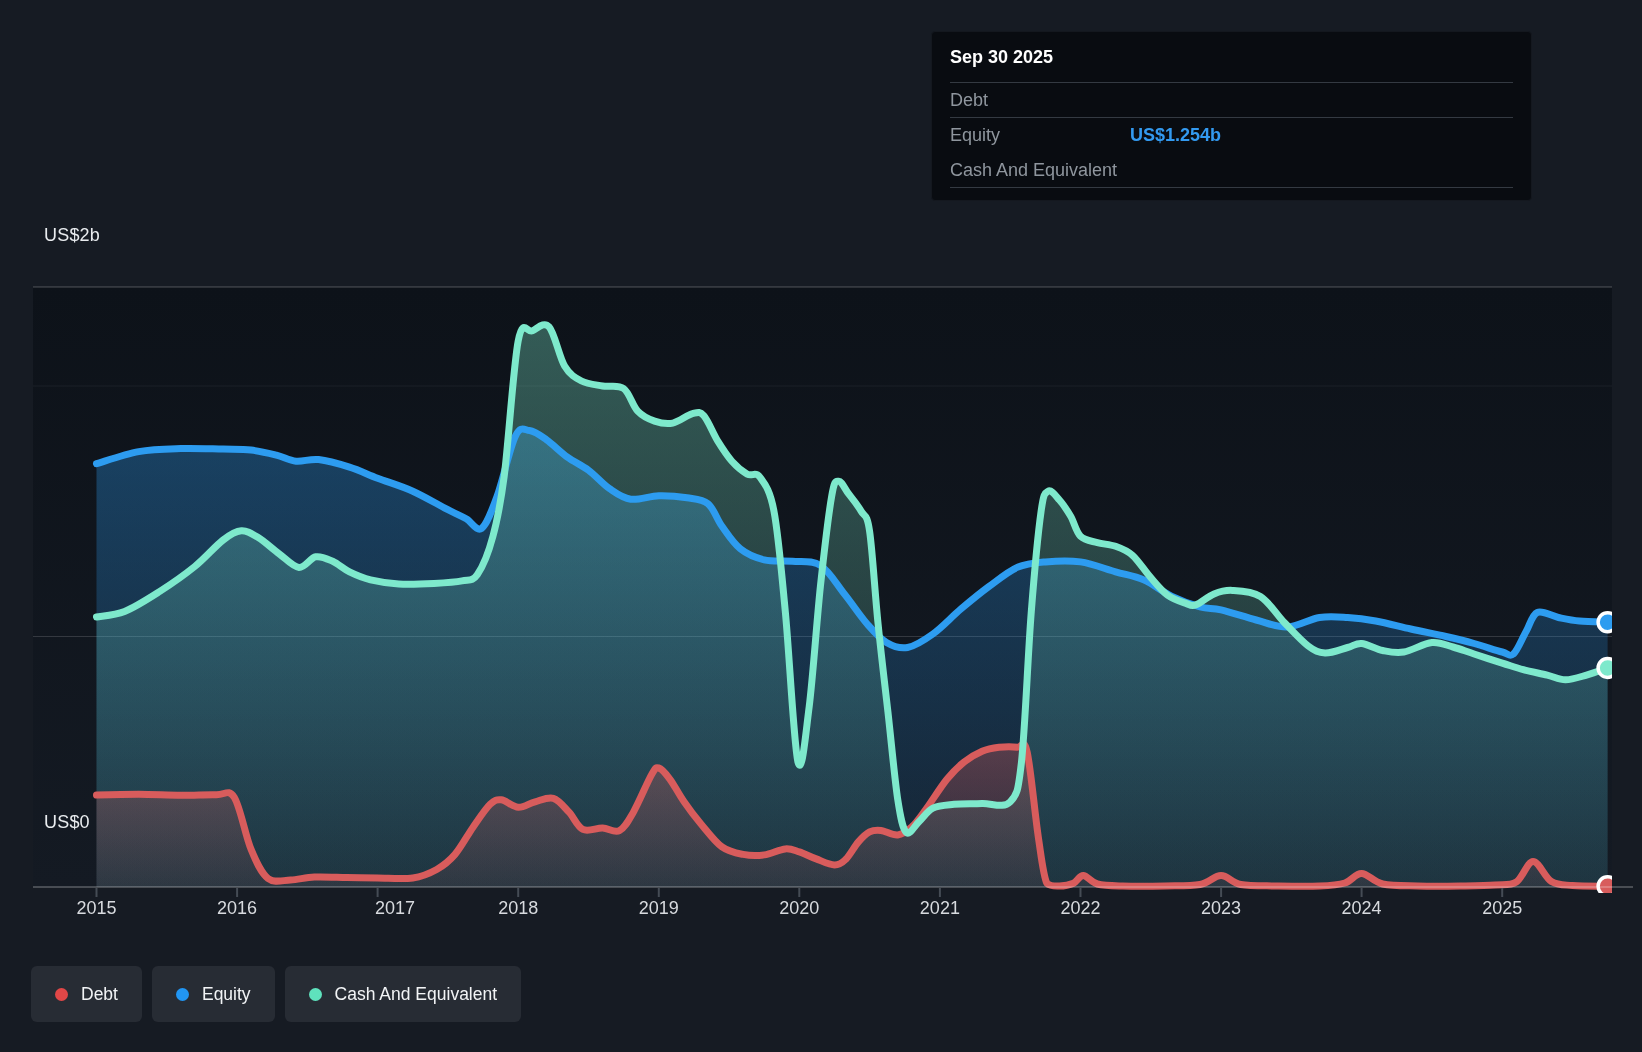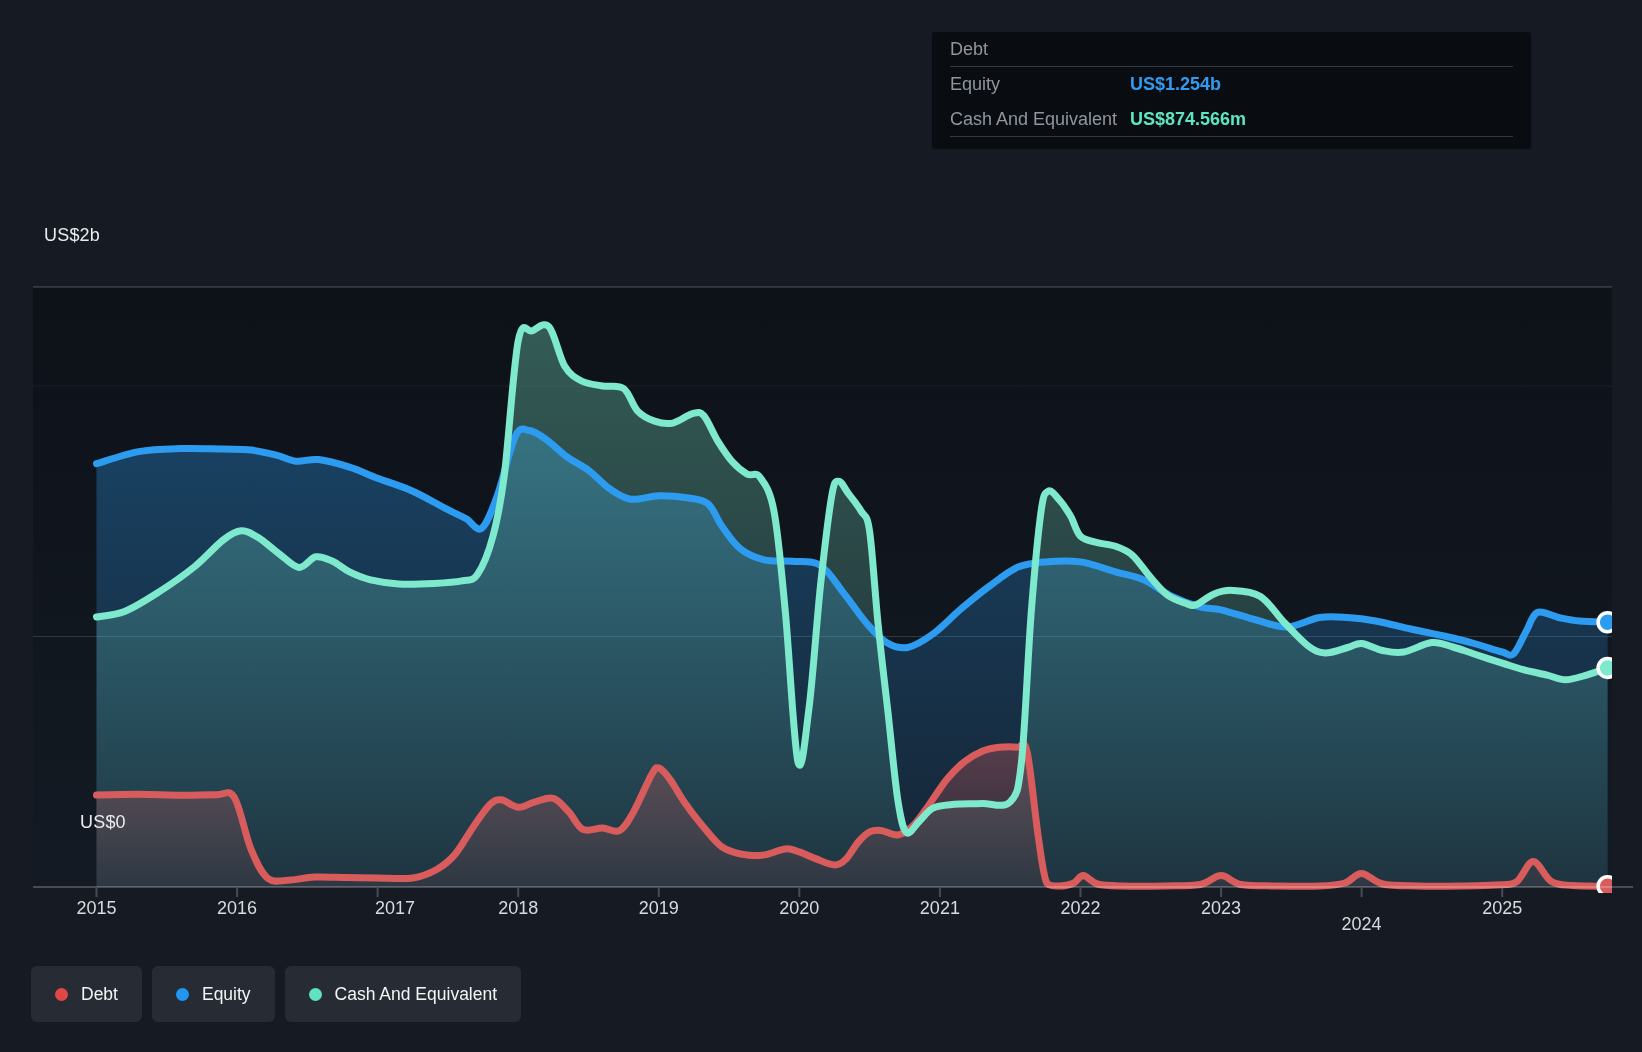--- a/index.html
+++ b/index.html
@@ -8,21 +8,21 @@
     background:#161b23;
     font-family:"Liberation Sans", sans-serif;
     -webkit-font-smoothing:antialiased;
   }
   #chart-wrap{position:absolute;left:0;top:0;width:1642px;height:1052px;}
   svg{position:absolute;left:0;top:0;}
   .ylabel{
     position:absolute;left:44px;color:#e9ecef;font-size:18px;letter-spacing:.2px;
   }
   .ylabel.top{top:225px;}
-  .ylabel.zero{top:812px;margin-left:36px;}
+  .ylabel.zero{top:812px;}
   #xlabels span{
     position:absolute;top:898px;width:90px;margin-left:-45px;text-align:center;
     color:#d8dbdf;font-size:18px;
   }
   
   #tooltip{
     position:absolute;left:931px;top:31px;width:601px;box-sizing:border-box;
     background:#090c11;border:1px solid #14181f;border-radius:4px;
     padding:0 18px 12px 18px;color:#fff;
   }
@@ -121,35 +121,35 @@
   <div id="xlabels">
       <span style="left: 96.5px;">2015</span>
       <span style="left: 237.1px;">2016</span>
       <span style="left: 395px;">2017</span>
       <span style="left: 518.2px;">2018</span>
       <span style="left: 658.8px;">2019</span>
       <span style="left: 799.3px;">2020</span>
       <span style="left: 939.9px;">2021</span>
       <span style="left: 1080.5px;">2022</span>
       <span style="left: 1221.1px;">2023</span>
-      <span style="left: 1361.6px; margin-top: 16px;">2024</span>
+      <span style="left: 1361.6px;">2024</span>
       <span style="left: 1502.2px;">2025</span>
     </div>
 
   <div id="tooltip">
+    <div class="tt-title">Sep 30 2025</div>
     <div class="tt-row bordered">
       <span class="tt-label">Debt</span>
     </div>
     <div class="tt-row">
       <span class="tt-label">Equity</span>
       <span class="tt-value" id="tt-equity-val" style="color: rgb(51, 154, 240);">US$1.254b</span>
     </div>
     <div class="tt-row bordered">
       <span class="tt-label">Cash And Equivalent</span>
-      <span class="tt-value" id="tt-cash-val" style="color: rgb(94, 230, 195);">US$874.566m</span>
     </div>
   </div>
 
   <div id="legend">
       <div class="legend-pill">
         <span class="legend-dot" style="background: rgb(225, 71, 71);"></span>
         <span class="legend-text">Debt</span>
       </div>
       <div class="legend-pill">
         <span class="legend-dot" style="background: rgb(33, 150, 243);"></span>

